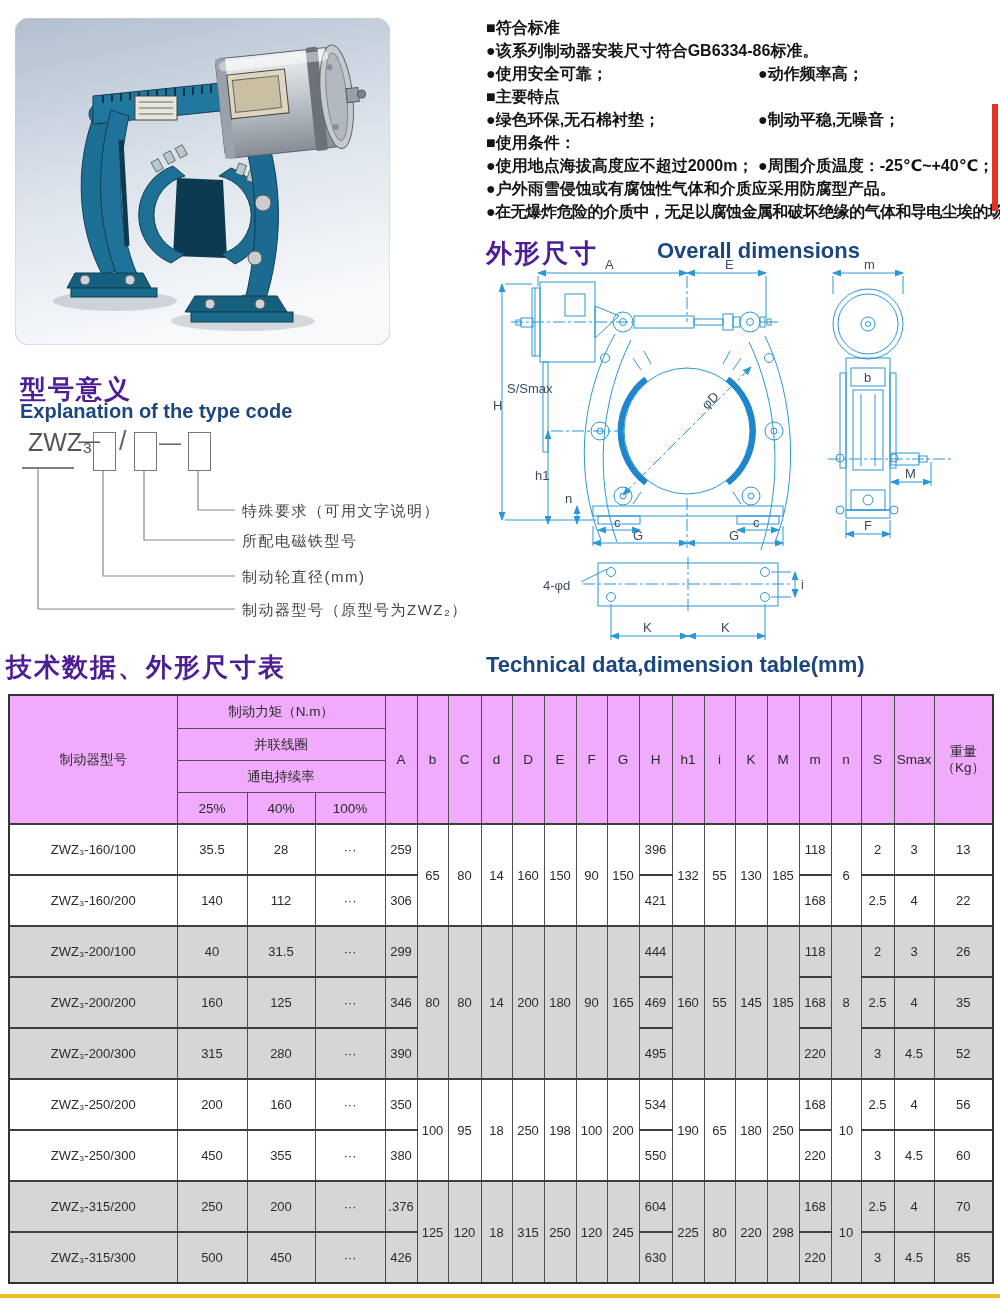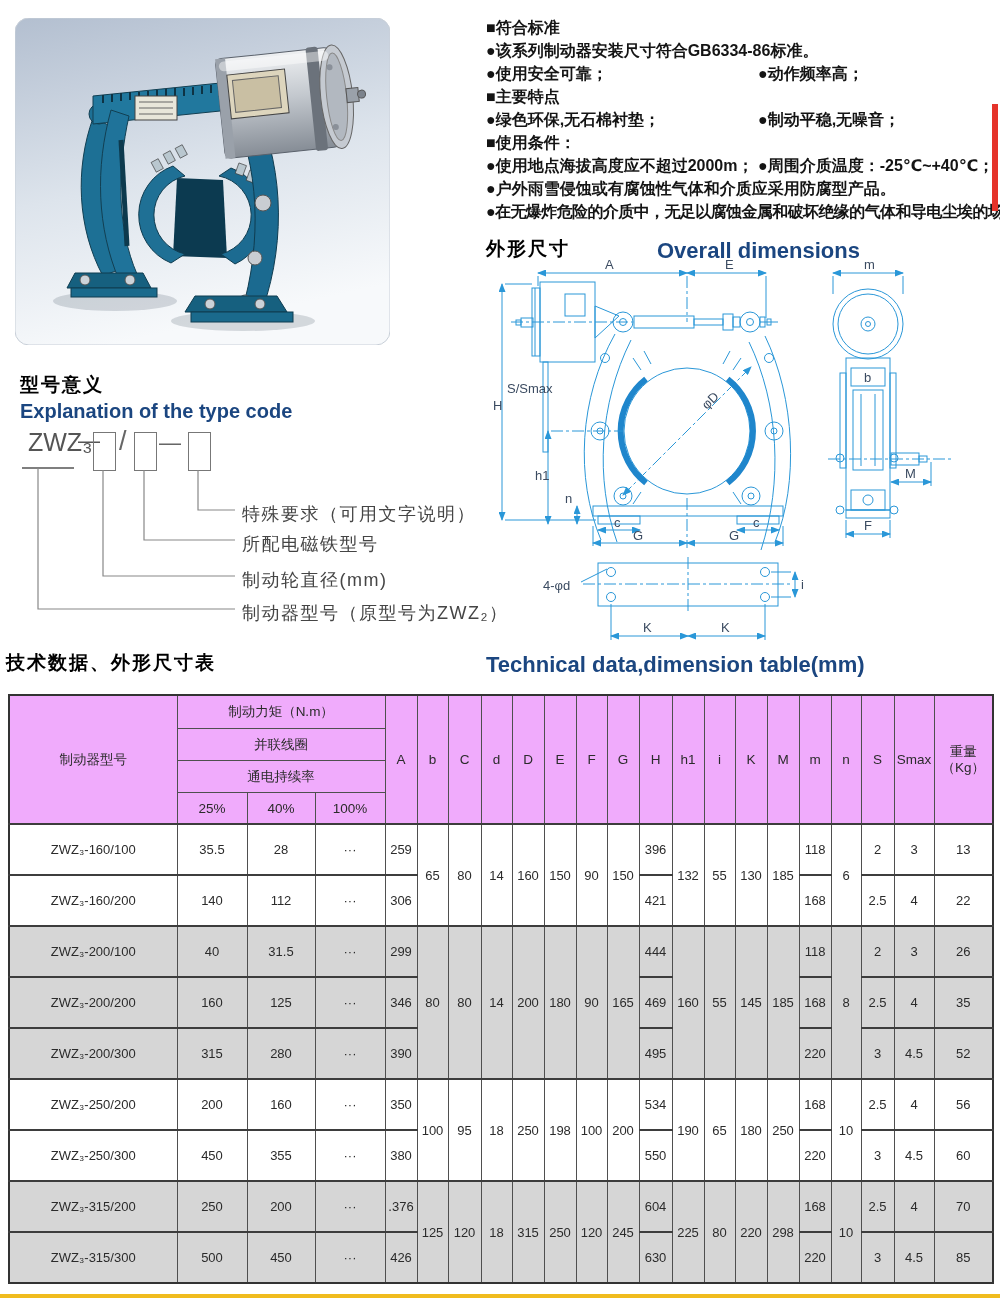--- a/index.html
+++ b/index.html
@@ -13,35 +13,35 @@
   
   .specs{position:absolute;left:486px;top:16px;width:512px;font-weight:700;font-size:16px;
          line-height:23px;color:#141414;white-space:nowrap;}
   .specs .row{display:flex;}
   .specs .lcol{display:inline-block;width:272px;}
   .specs .tight{letter-spacing:-0.6px;}
 
   .red-bar{position:absolute;right:2px;top:104px;width:6px;height:107px;background:#e5332a;}
 
   
-  .h-zh{font-size:19px;font-weight:800;color:#000000;letter-spacing:2px;}
+  .h-zh{font-size:26px;font-weight:800;color:#4c1d95;letter-spacing:2px;}
   .h-en{font-size:21px;font-weight:800;color:#1b4680;}
 
   
   .typecode{position:absolute;left:20px;top:372px;width:460px;height:268px;}
   .typecode .h-zh{position:absolute;left:0;top:0;}
   .typecode .h-en{position:absolute;left:0;top:28px;font-size:20px;}
   .tc-base{position:absolute;left:8px;top:56px;font-size:25px;color:#555;}
   .tc-dash{position:absolute;left:58px;top:56px;font-size:22px;color:#555;}
   .tc-slash{position:absolute;left:99px;top:54px;font-size:27px;color:#666;}
   .tc-dash2{position:absolute;left:139px;top:58px;font-size:22px;color:#666;}
   .tc-box{position:absolute;top:60px;width:21px;height:37px;border:1.5px solid #777;}
   .tc-b1{left:73px;} .tc-b2{left:114px;} .tc-b3{left:168px;}
   .tc-lines{position:absolute;left:0;top:0;}
-  .tc-label{position:absolute;left:222px;font-size:18px;color:#454545;letter-spacing:1.5px;white-space:nowrap;}
+  .tc-label{position:absolute;left:222px;font-size:15px;color:#454545;letter-spacing:1.5px;white-space:nowrap;}
 
   
   .dims-head-zh{position:absolute;left:486px;top:236px;}
   .dims-head-en{position:absolute;left:657px;top:238px;font-size:22px;}
   .drawing{position:absolute;left:483px;top:258px;}
   .drawing text{fill:#3b4b61;font-size:13px;font-family:"Liberation Sans","DejaVu Sans",sans-serif;}
   .dline{stroke:#2a97d8;fill:none;stroke-width:1;}
   .dthick{stroke:#1f86cc;fill:none;stroke-width:6;}
   .cl{stroke-dasharray:12 3 3 3;}
   .dim{marker-start:url(#ar);marker-end:url(#ar);}

